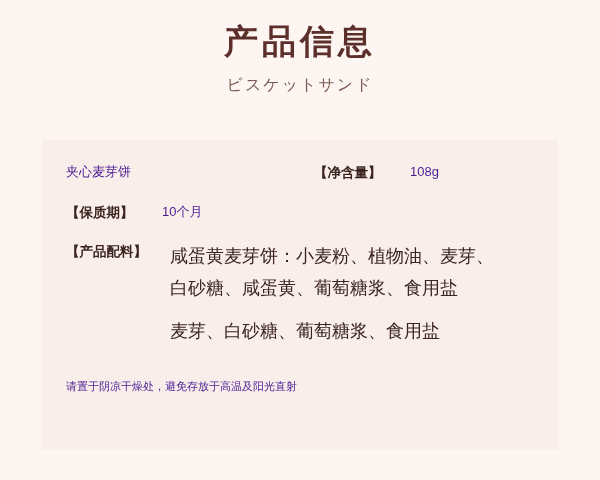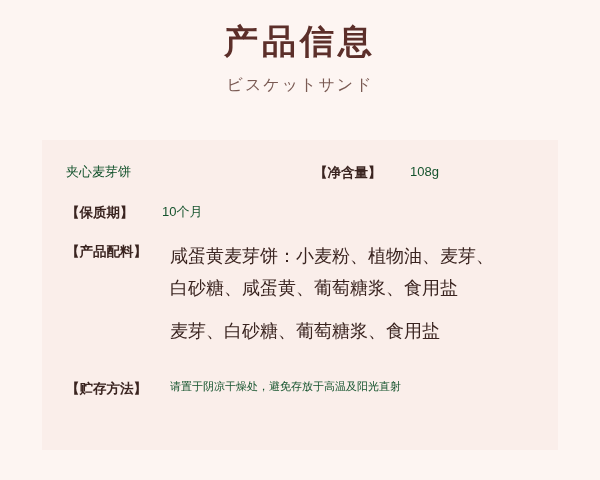--- a/index.html
+++ b/index.html
@@ -59,21 +59,21 @@
     width: 104px;
     font-size: 13.5px;
     font-weight: bold;
     color: #3a2420;
     line-height: 1.6;
     letter-spacing: 0px;
     white-space: nowrap;
   }
   .value {
     font-size: 13px;
-    color: #14532d;
+    color: #4c1d95;
     line-height: 1.6;
     letter-spacing: 0px;
     text-align: right;
   }
   .col-a {
     width: 248px;
     display: flex;
     align-items: flex-start;
   }
   .col-b {
@@ -131,18 +131,17 @@
           <div class="ing-line">咸蛋黄麦芽饼：小麦粉、植物油、麦芽、</div>
           <div class="ing-line">白砂糖、咸蛋黄、葡萄糖浆、食用盐</div>
         </div>
         <div class="ing-block">
           <div class="ing-line">麦芽、白砂糖、葡萄糖浆、食用盐</div>
         </div>
       </div>
     </div>
 
     <div class="row storage-row">
-      <div class="label">【贮存方法】</div>
       <div class="value">请置于阴凉干燥处，避免存放于高温及阳光直射</div>
     </div>
 
   </div>
 </div>
 
 </body></html>

